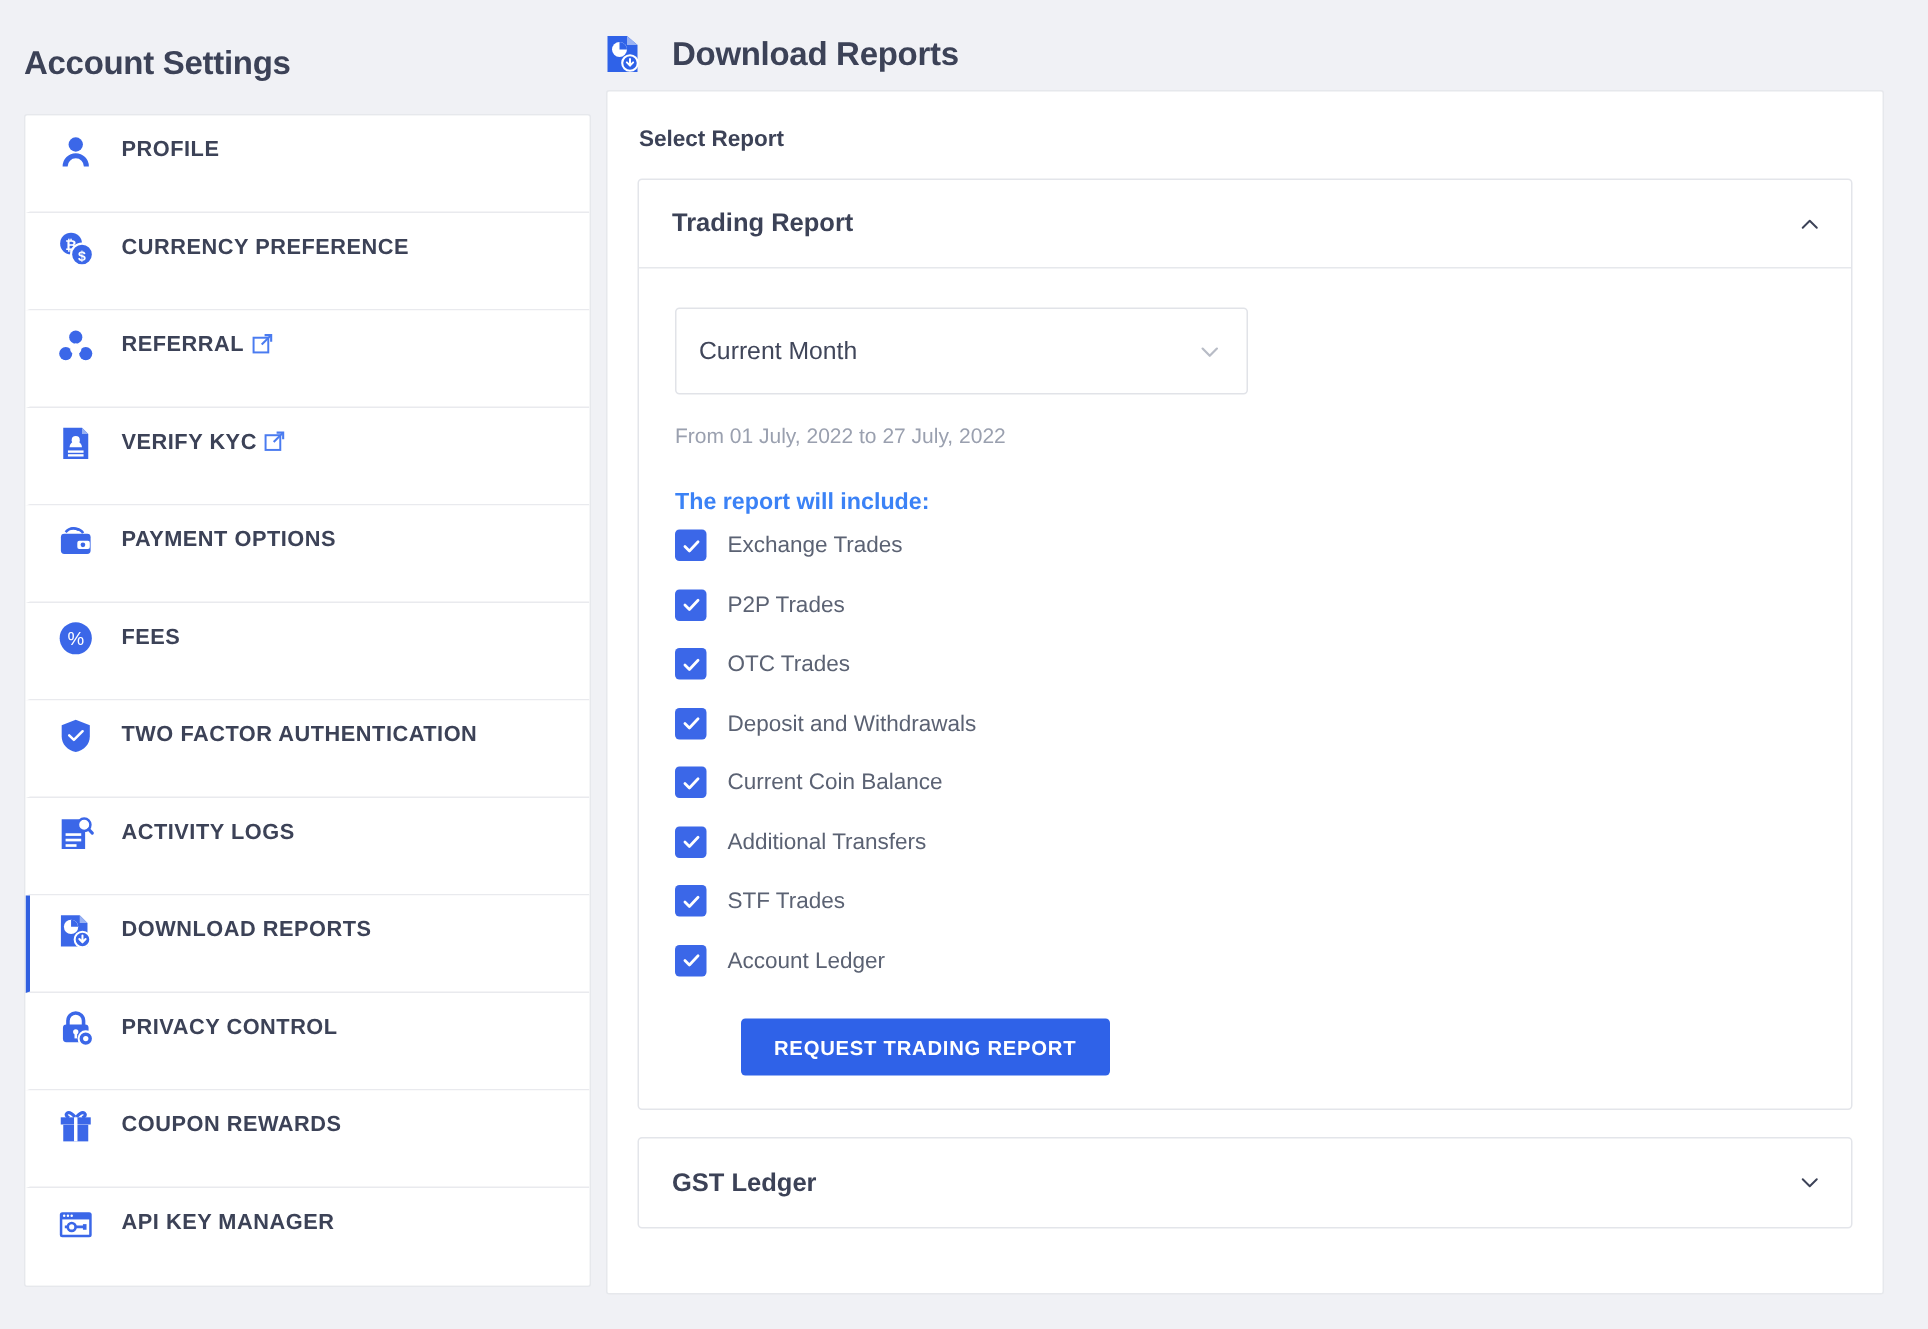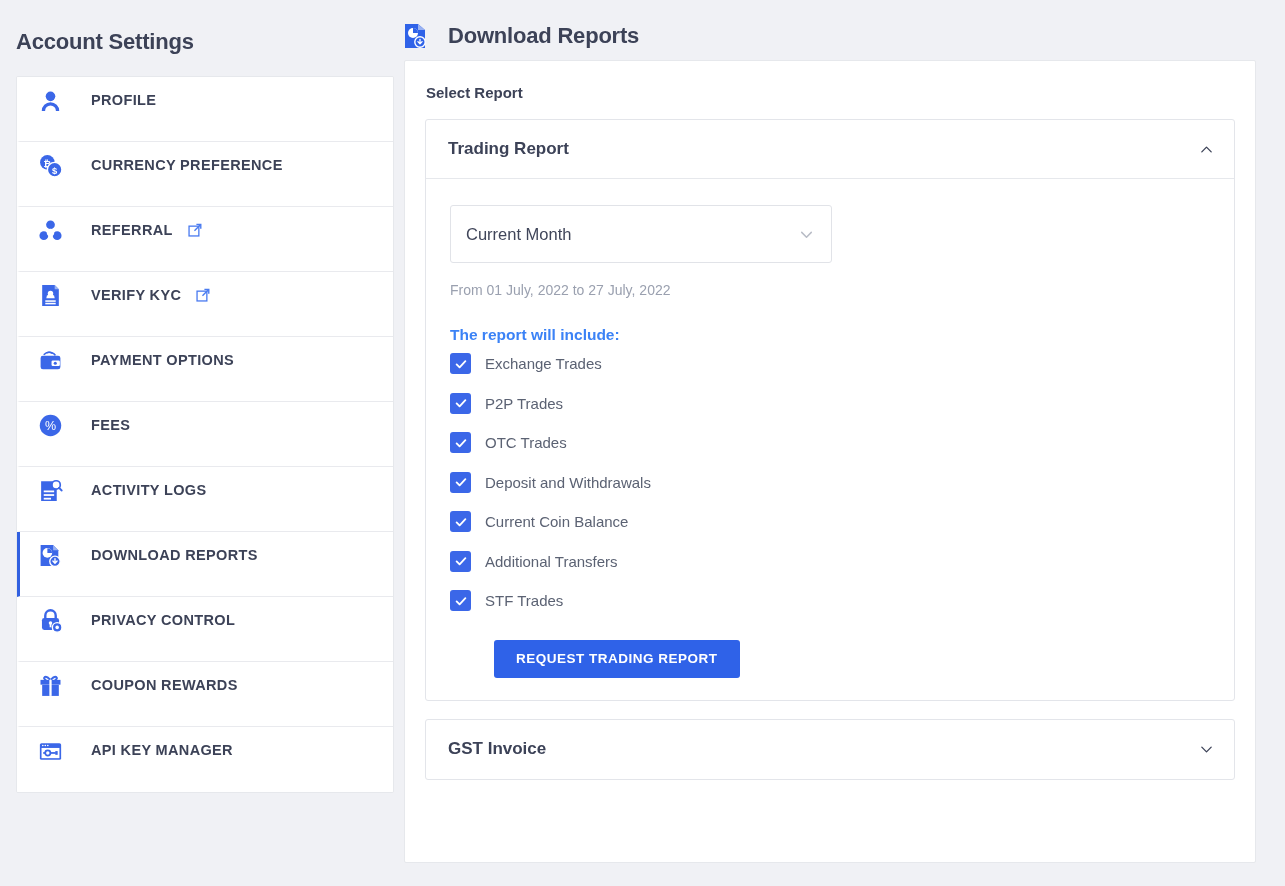--- a/index.html
+++ b/index.html
@@ -49,21 +49,20 @@
 
   .side-item {
     display: flex;
     align-items: center;
     min-height: 65px;
     padding: 6px 14px 23px 17px;
     border-bottom: 1px solid #e9eaee;
     border-left: 3px solid transparent;
     background: #ffffff;
     cursor: pointer;
-    gap: 10px;
   }
   .side-item:last-child { border-bottom: none; }
   .side-item.active { border-left-color: #3160e0; }
 
   .side-icon {
     width: 26px;
     min-width: 26px;
     height: 26px;
     margin-right: 18px;
     display: flex;
@@ -310,20 +309,29 @@
           <span class="side-label">PAYMENT OPTIONS</span>
         </div>
         <div class="side-item">
           <span class="side-icon">
             <svg width="25" height="25" viewBox="0 0 24 24">
               <circle cx="12" cy="12" r="10.3" fill="#3b67e8"></circle>
               <text x="12" y="16.2" font-size="12" font-family="Liberation Sans, sans-serif" fill="#ffffff" text-anchor="middle">%</text>
             </svg>
           </span>
           <span class="side-label">FEES</span>
+        </div>
+        <div class="side-item">
+          <span class="side-icon">
+            <svg width="25" height="25" viewBox="0 0 24 24">
+              <path d="M12 1.8 L21 5.2 v7.1 c0 5.3-3.8 8.9-9 10.1 c-5.2-1.2-9-4.8-9-10.1 V5.2 z" fill="#3b67e8"></path>
+              <path d="M7.8 11.8 L10.8 14.7 L16.4 9.1" stroke="#ffffff" stroke-width="1.6" fill="none" stroke-linecap="round" stroke-linejoin="round"></path>
+            </svg>
+          </span>
+          <span class="side-label">TWO FACTOR AUTHENTICATION</span>
         </div>
         <div class="side-item">
           <span class="side-icon">
             <svg width="25" height="25" viewBox="0 0 24 24">
               <path d="M3 3 h11 l4 4 v15 h-15 z" fill="#3b67e8"></path>
               <path d="M14 3 l4 4 h-4 z" fill="#99b2f2"></path>
               <rect x="5.5" y="12" width="10" height="1.7" fill="#ffffff"></rect>
               <rect x="5.5" y="15.5" width="10" height="1.7" fill="#ffffff"></rect>
               <rect x="5.5" y="19" width="7" height="1.7" fill="#ffffff"></rect>
               <circle cx="17.4" cy="6.6" r="4" fill="#ffffff" stroke="#3b67e8" stroke-width="1.6"></circle>
@@ -484,29 +492,37 @@
                 <span class="cb-label">Additional Transfers</span>
               </label>
               <label class="cb-row">
                 <span class="cb">
                   <svg width="14" height="14" viewBox="0 0 16 16">
                     <path d="M3 8.4 L6.4 11.8 L13 4.8" stroke="#ffffff" stroke-width="2.1" fill="none" stroke-linecap="round" stroke-linejoin="round"></path>
                   </svg>
                 </span>
                 <span class="cb-label">STF Trades</span>
               </label>
+              <label class="cb-row">
+                <span class="cb">
+                  <svg width="14" height="14" viewBox="0 0 16 16">
+                    <path d="M3 8.4 L6.4 11.8 L13 4.8" stroke="#ffffff" stroke-width="2.1" fill="none" stroke-linecap="round" stroke-linejoin="round"></path>
+                  </svg>
+                </span>
+                <span class="cb-label">Account Ledger</span>
+              </label>
             </div>
 
           <button class="request-btn">REQUEST TRADING REPORT</button>
         </div>
       </div>
 
       <div class="accordion">
         <div class="acc-head collapsed">
-          <span class="acc-title">GST Invoice</span>
+          <span class="acc-title">GST Ledger</span>
           <span class="chev">
             <svg width="15" height="15" viewBox="0 0 16 16">
               <path d="M3 5.5 L8 10.5 L13 5.5" stroke="#3c4257" stroke-width="1.4" fill="none" stroke-linecap="round" stroke-linejoin="round"></path>
             </svg>
           </span>
         </div>
       </div>
 
     </div>
   </div>

